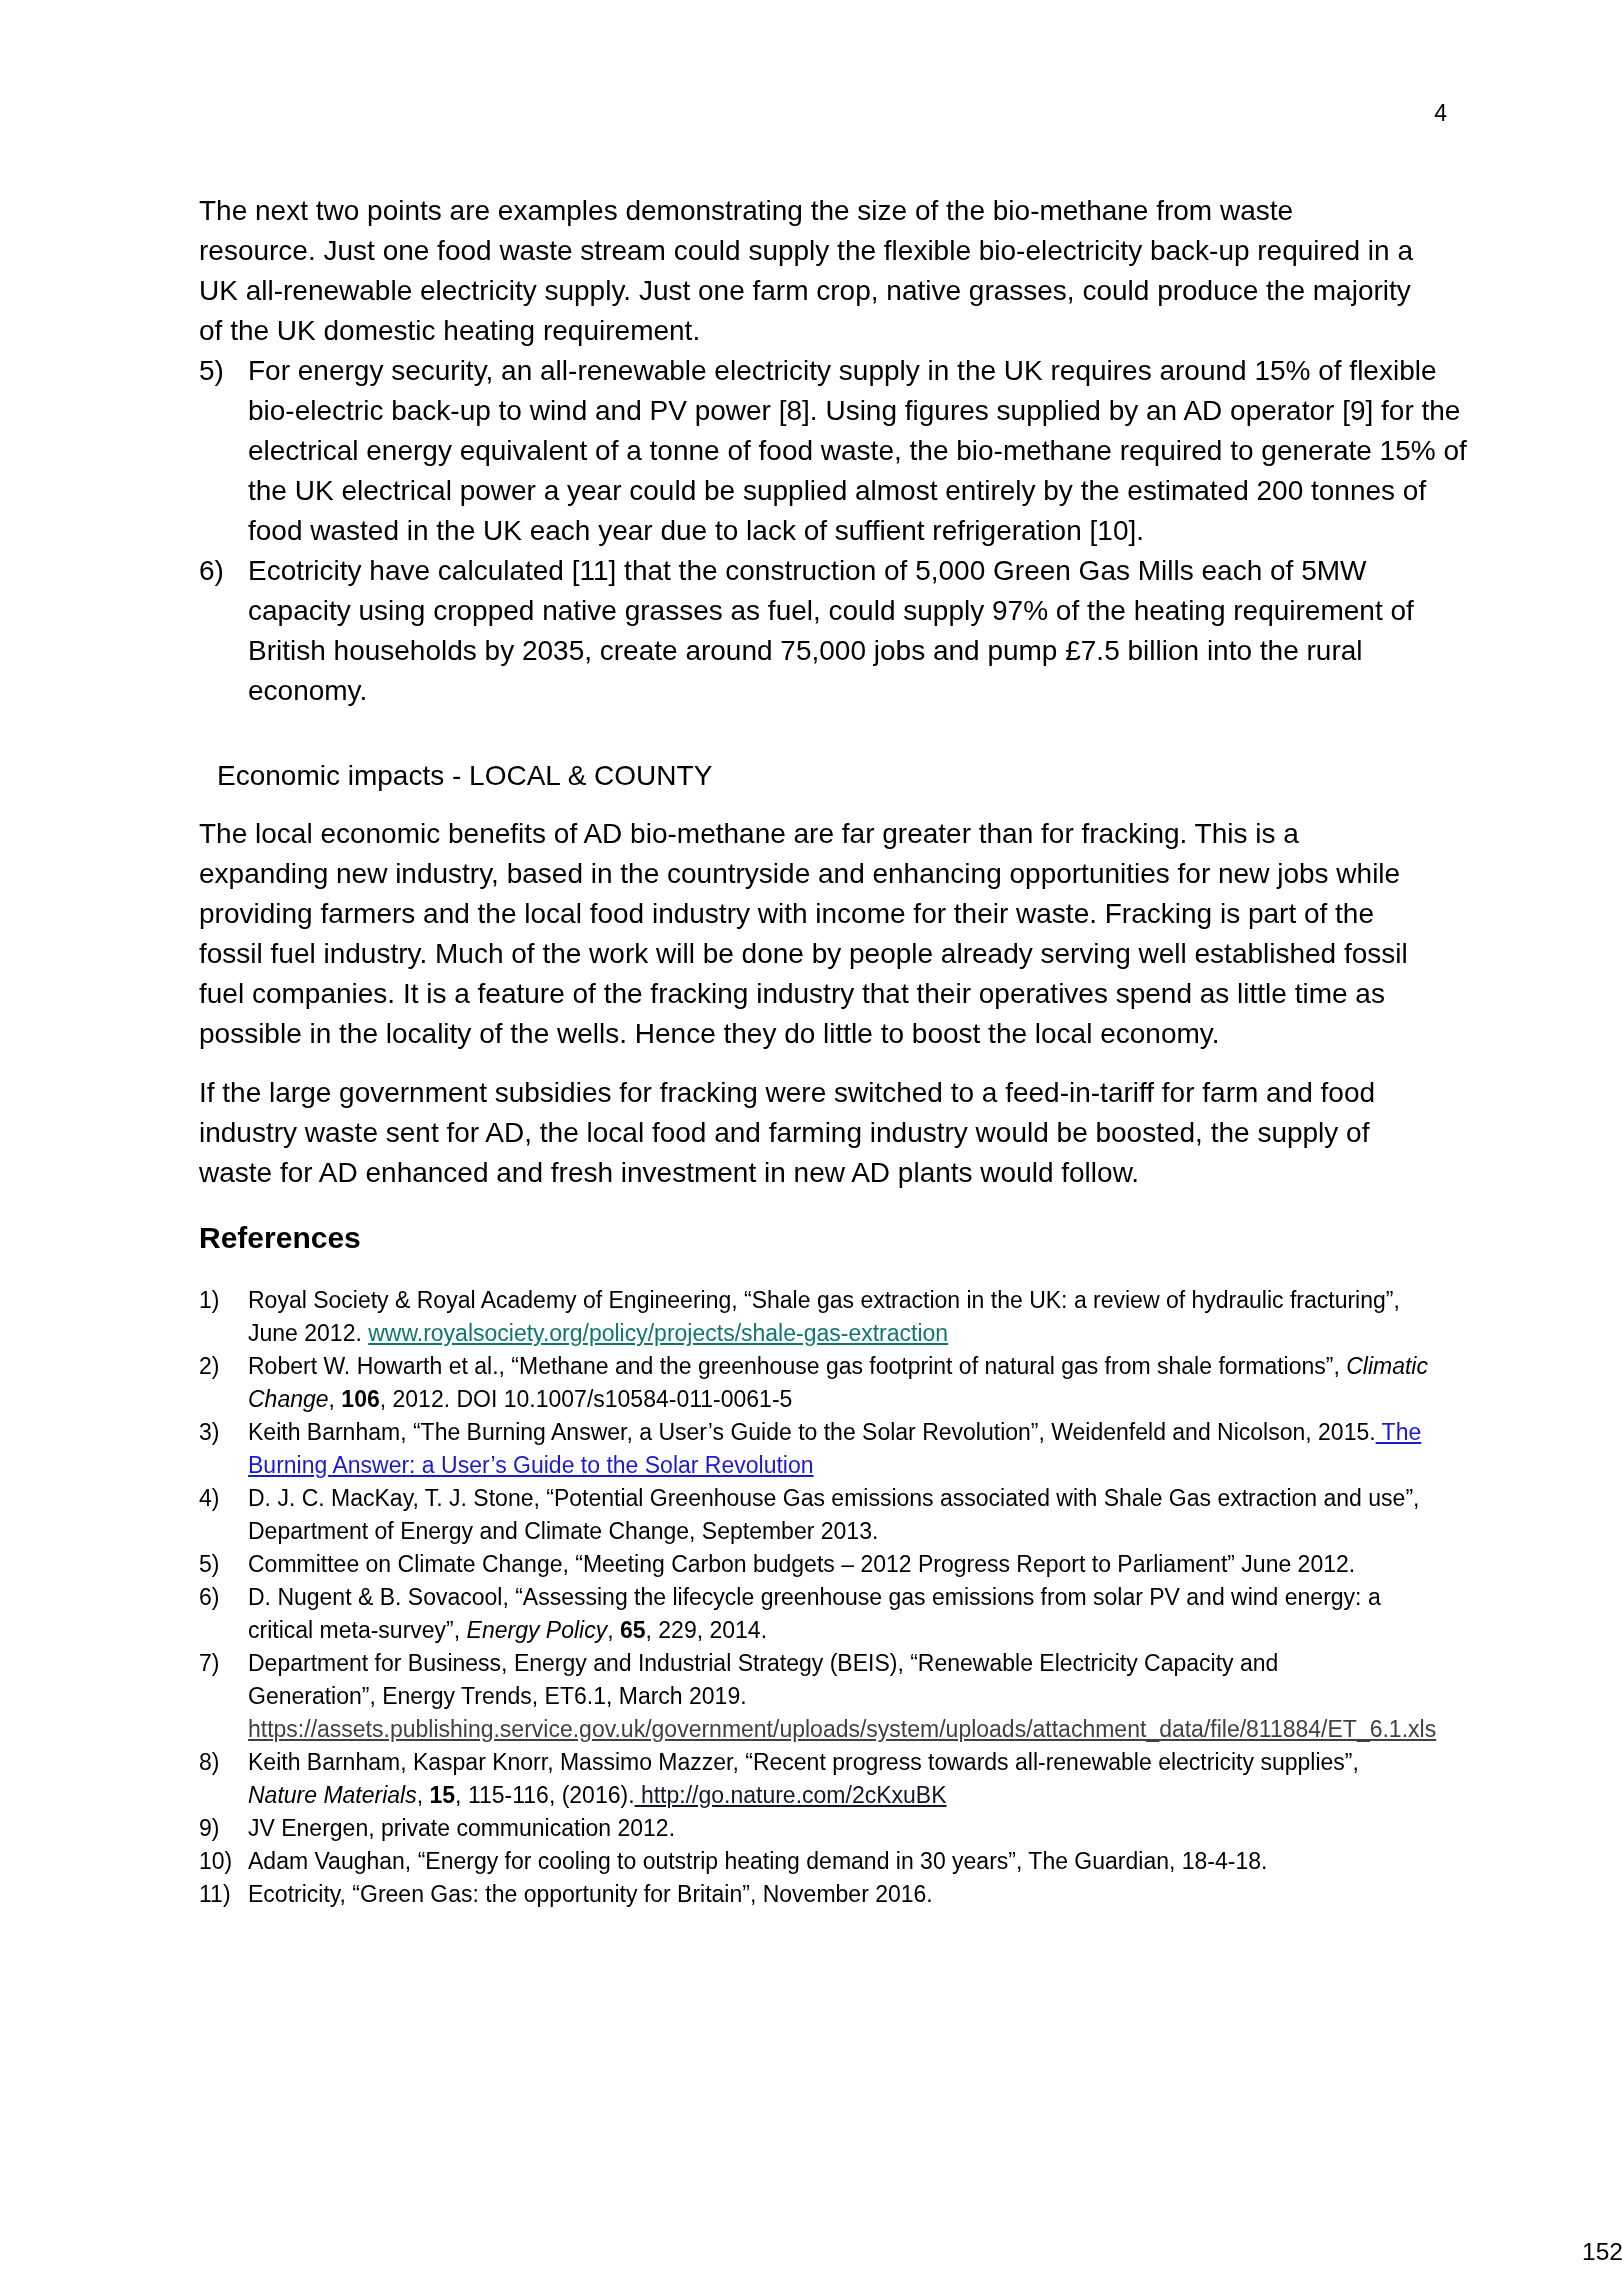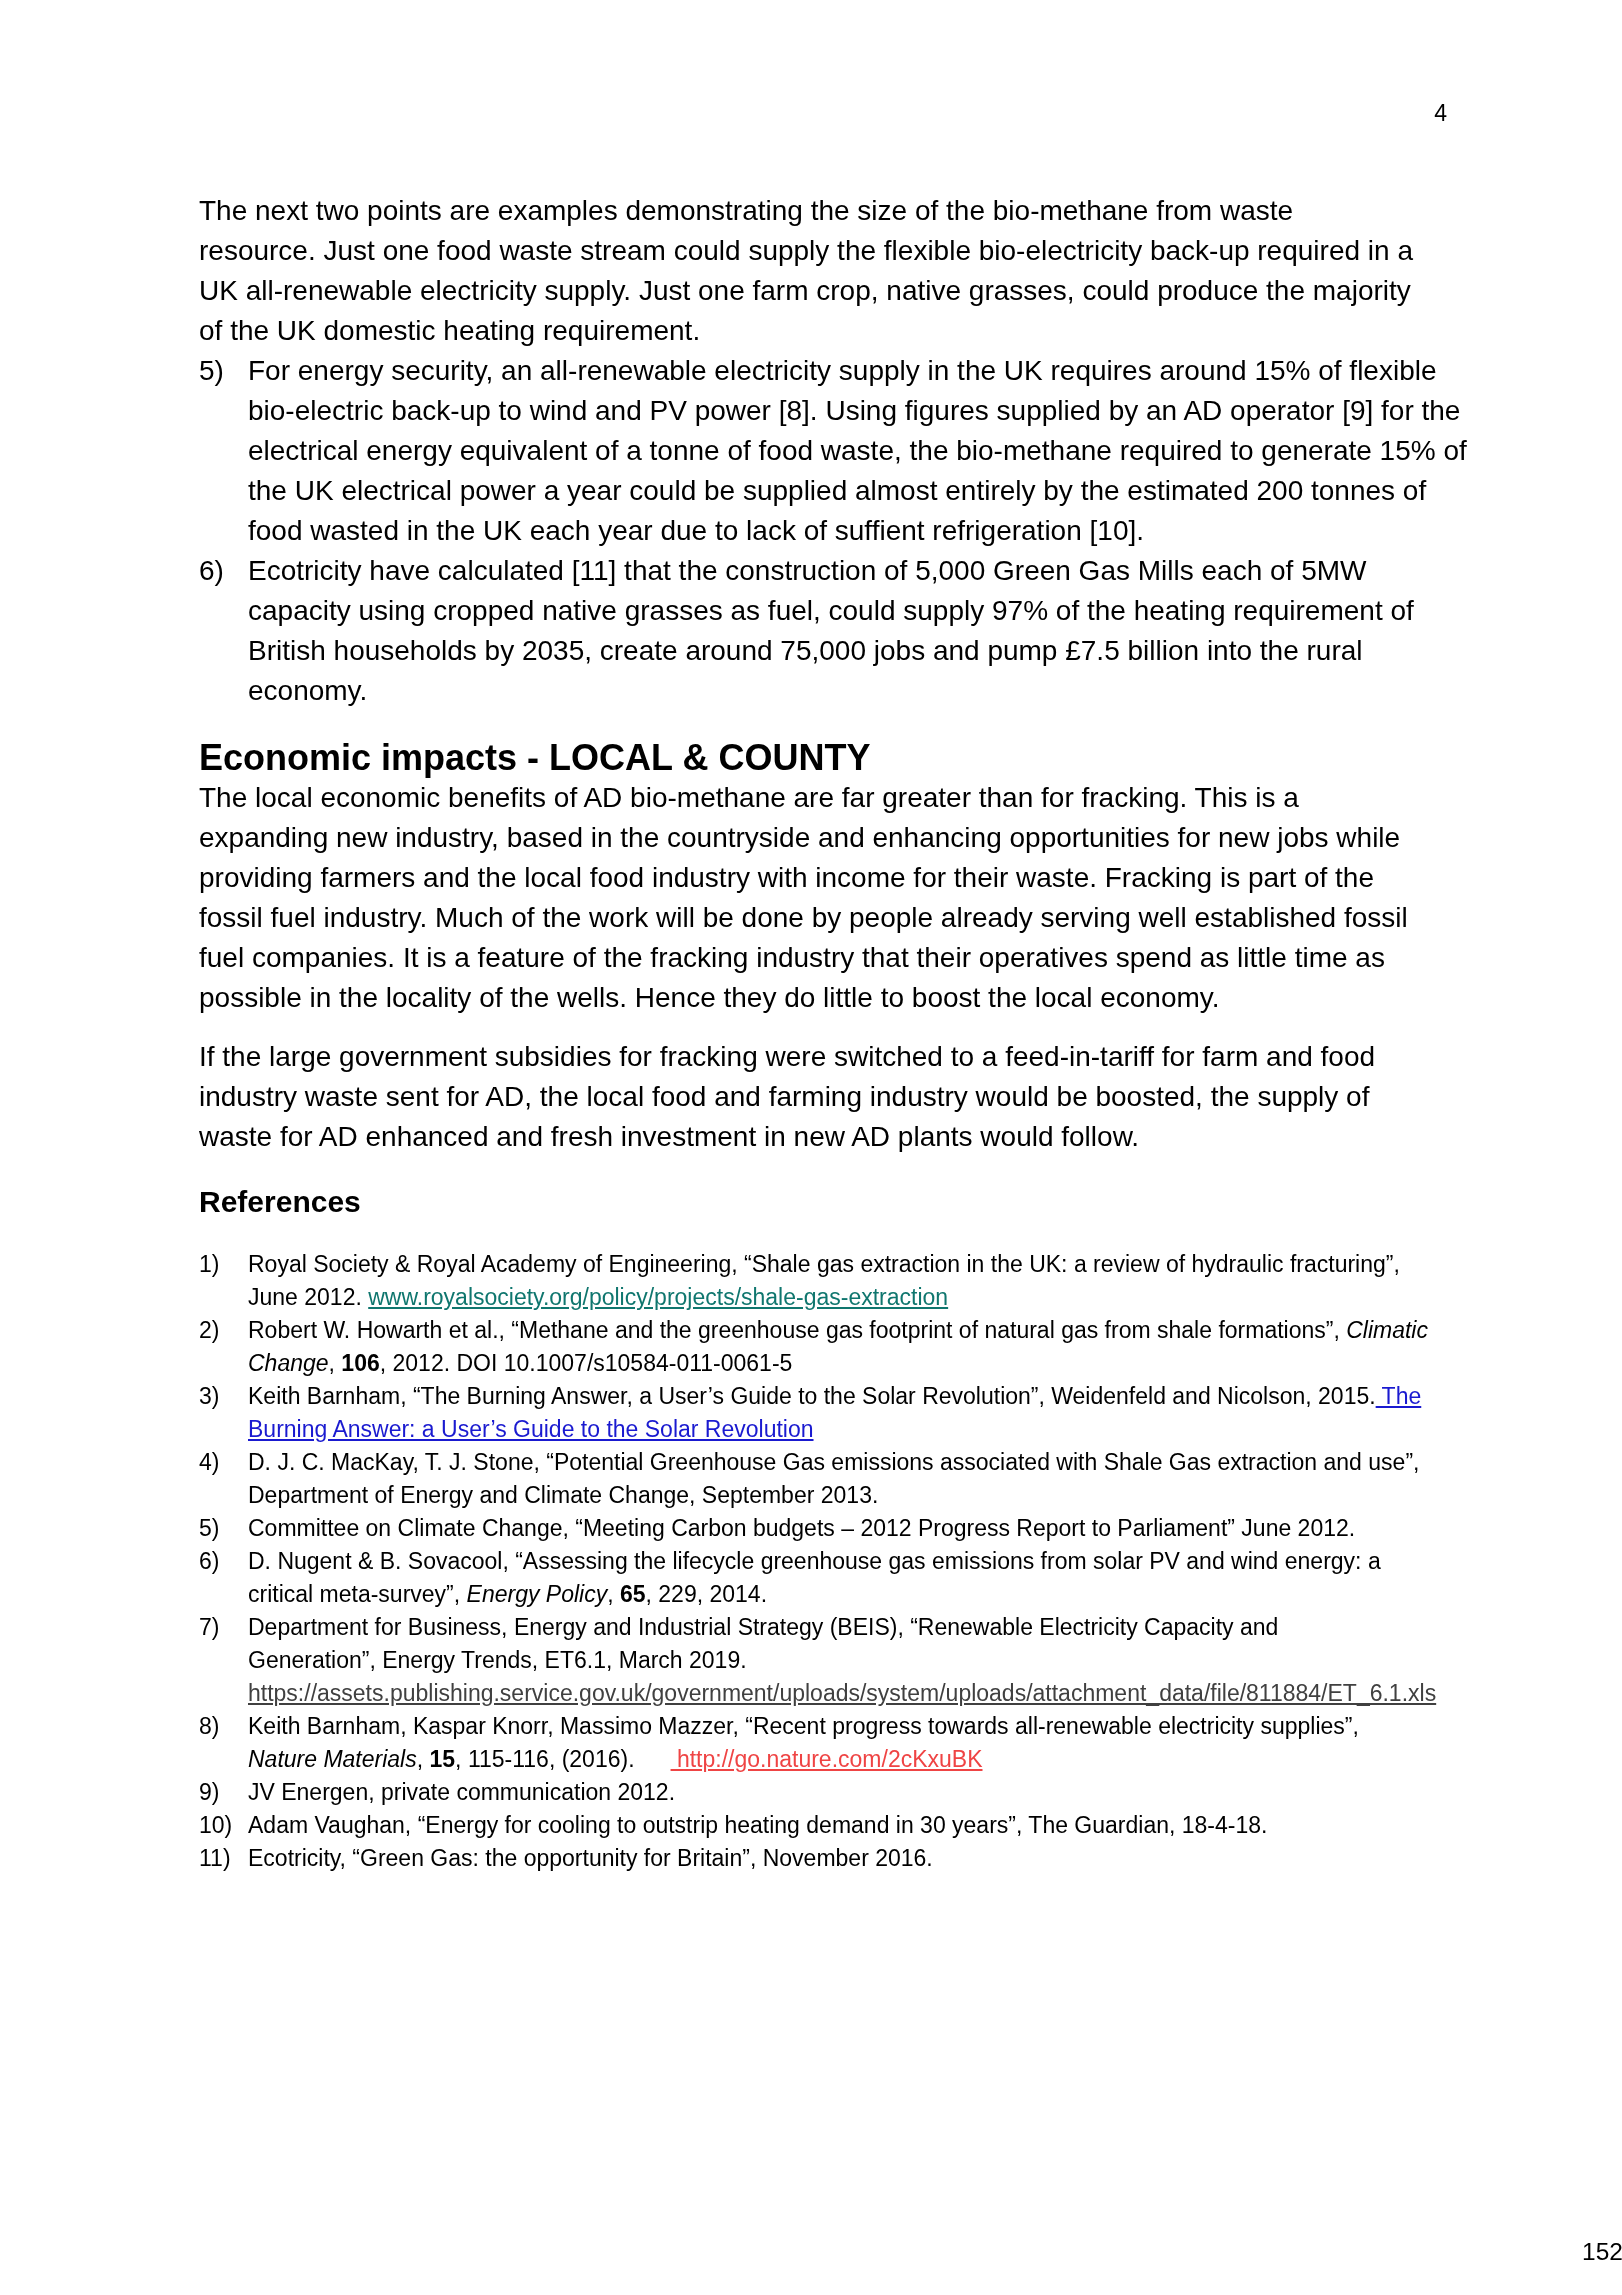--- a/index.html
+++ b/index.html
@@ -18,21 +18,21 @@
   .content {
     position: absolute; left: 199px; top: 191px; width: 1251px;
   }
   .body-text { font-size: 28px; line-height: 40px; }
   .p { margin: 0; }
   .indent-cont { padding-left: 49px; }
   .numlist { margin: 0; padding: 0; list-style: none; }
   .numlist li { position: relative; padding-left: 49px; }
   .numlist li .num { position: absolute; left: 0; top: 0; }
   h2.section {
-    font-size: 36px; font-weight: bold; margin: 0; line-height: 40px;
+    font-size: 28px; font-weight: normal; margin: 18px; line-height: 40px;
   }
   .gap-l { height: 27px; }
   h2.refs {
     font-size: 30px; font-weight: bold; margin: 0; line-height: 42px;
   }
   .refs-list {
     margin: 25px 0 0 0; padding: 0; list-style: none;
     font-size: 23px; line-height: 33px;
   }
   .refs-list li { position: relative; padding-left: 49px; }
@@ -94,21 +94,21 @@
     <li style="width:1183px">
       <span class="num">6)</span>
       <span>D. Nugent &amp; B. Sovacool, “Assessing the lifecycle greenhouse gas emissions from solar PV and wind energy: a critical meta-survey”, </span><i>Energy Policy</i><span>, </span><b>65</b><span>, 229, 2014.</span>
     </li>
     <li style="width:1217px">
       <span class="num">7)</span>
       <span style="display:block; width:1149px">Department for Business, Energy and Industrial Strategy (BEIS), “Renewable Electricity Capacity and Generation”, Energy Trends, ET6.1, March 2019.</span><a class="link" style="word-break: break-all; color: #404040;">https://assets.publishing.service.gov.uk/government/uploads/system/uploads/attachment_data/file/811884/ET_6.1.xls</a>
     </li>
     <li style="width:1183px">
       <span class="num">8)</span>
-      <span>Keith Barnham, Kaspar Knorr, Massimo Mazzer, “Recent progress towards all-renewable electricity supplies”, </span><i>Nature Materials</i><span>, </span><b>15</b><span>, 115-116, (2016).</span><a class="link" style="color: #ef4444; margin-left: 36px;"> http://go.nature.com/2cKxuBK</a>
+      <span>Keith Barnham, Kaspar Knorr, Massimo Mazzer, “Recent progress towards all-renewable electricity supplies”, </span><i>Nature Materials</i><span>, </span><b>15</b><span>, 115-116, (2016).</span><a class="link" style="color: #0f172a;"> http://go.nature.com/2cKxuBK</a>
     </li>
     <li>
       <span class="num">9)</span>
       <span>JV Energen, private communication 2012.</span>
     </li>
     <li style="white-space:nowrap">
       <span class="num">10)</span>
       <span>Adam Vaughan, “Energy for cooling to outstrip heating demand in 30 years”, The Guardian, 18-4-18.</span>
     </li>
     <li>

